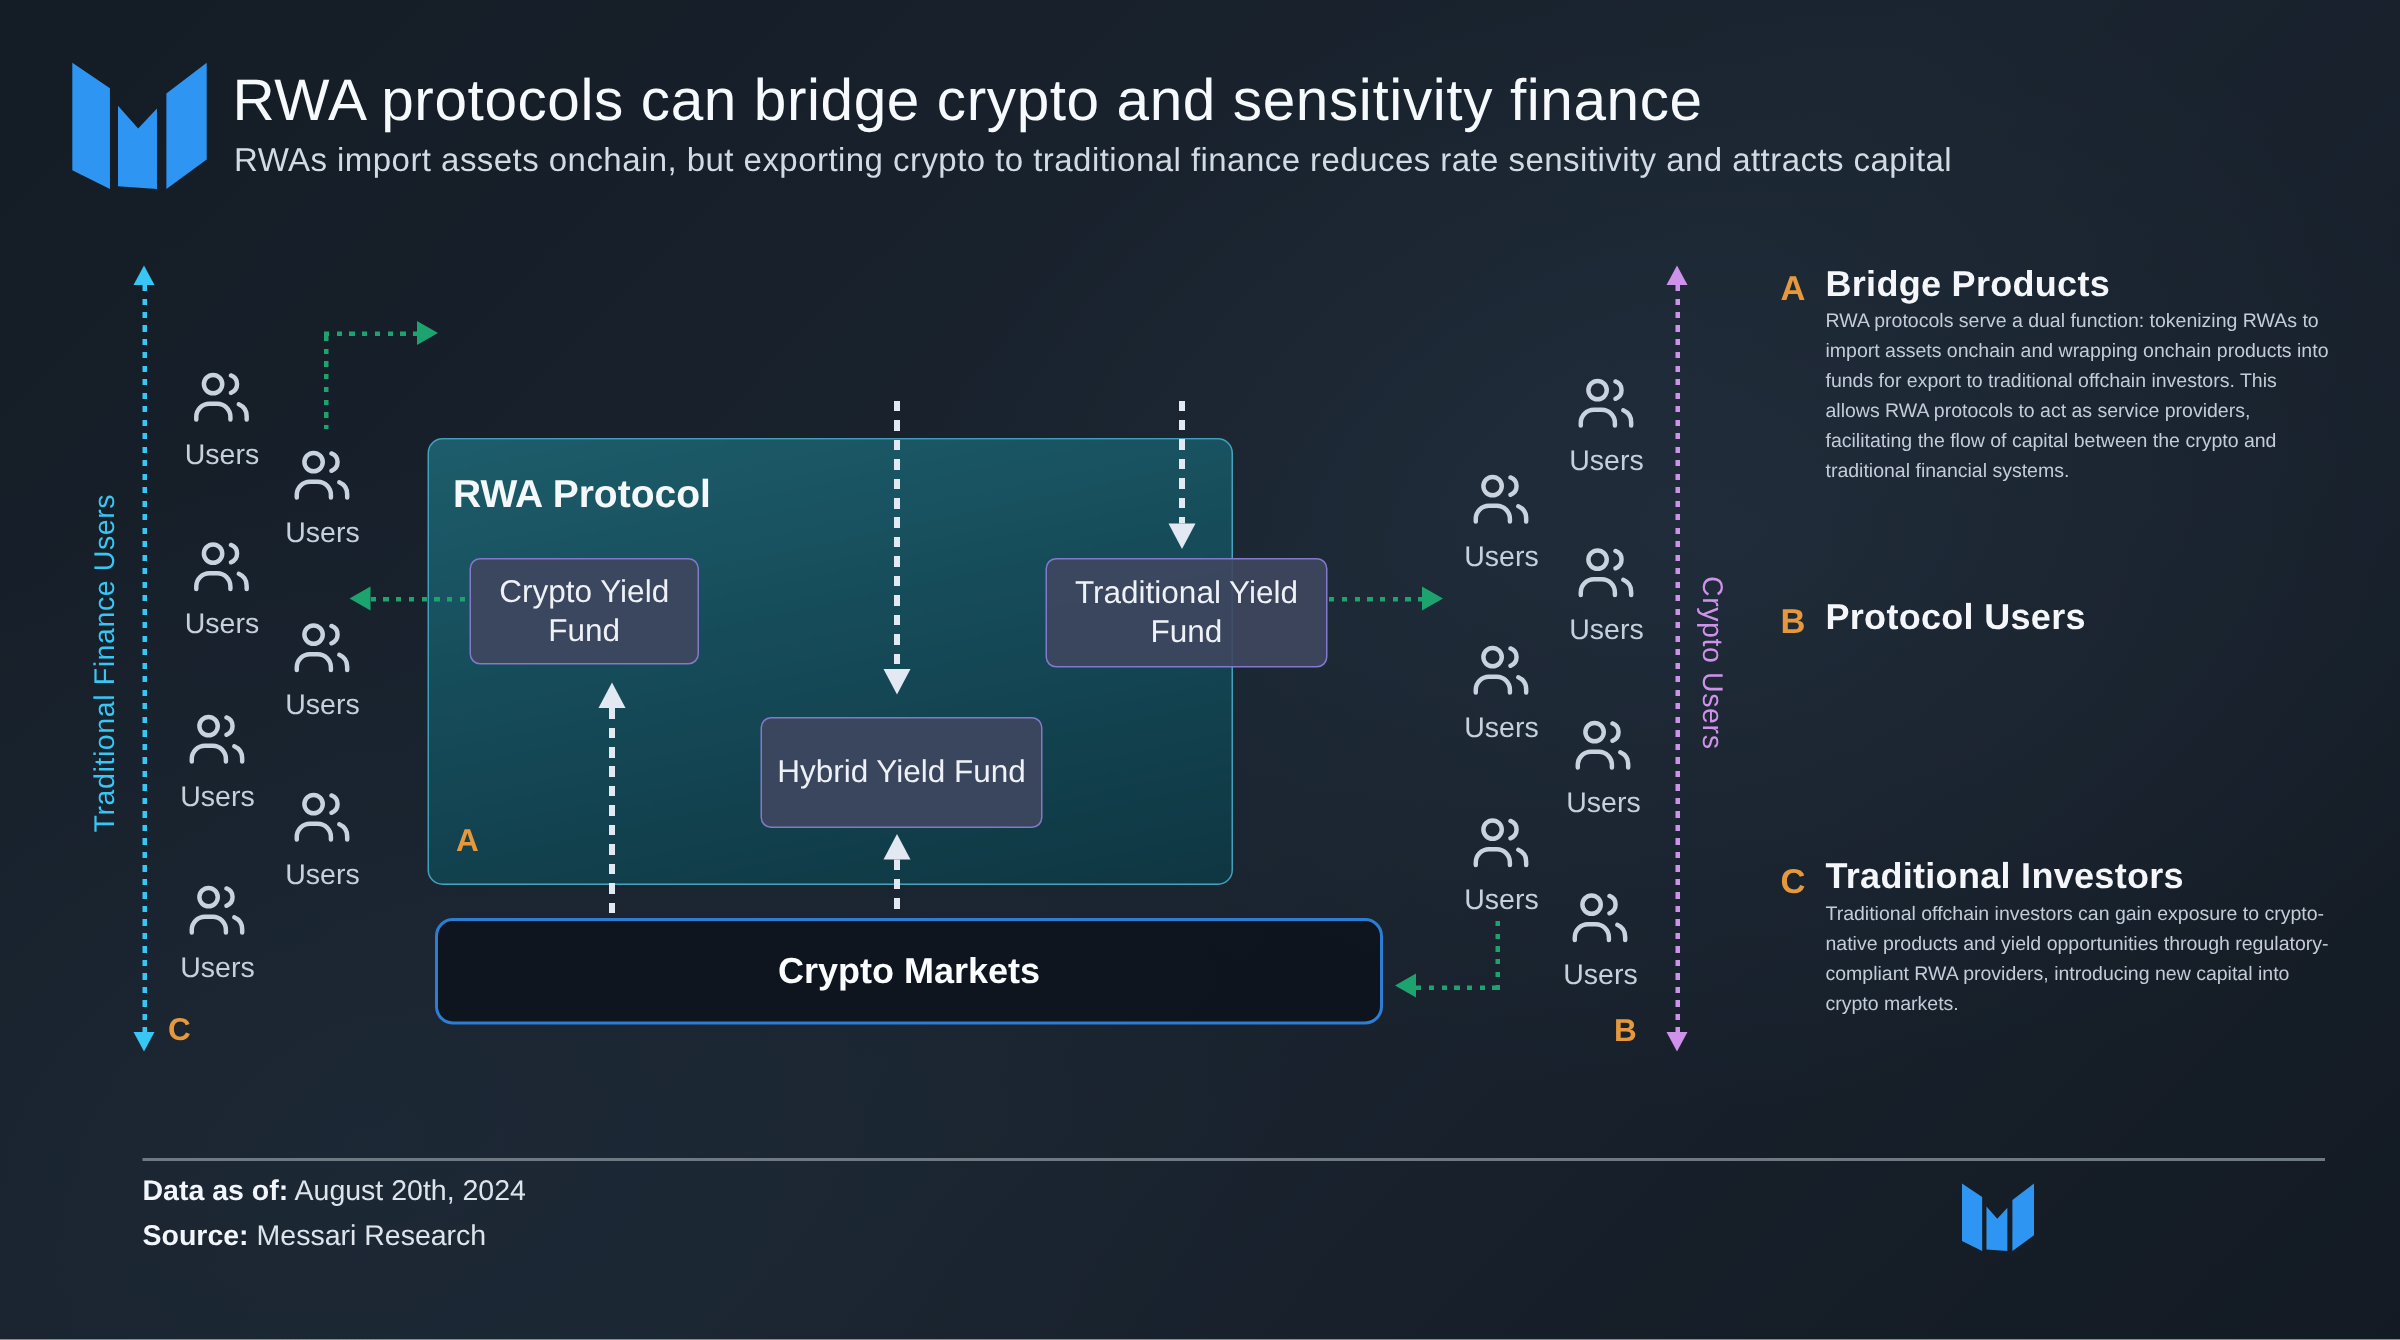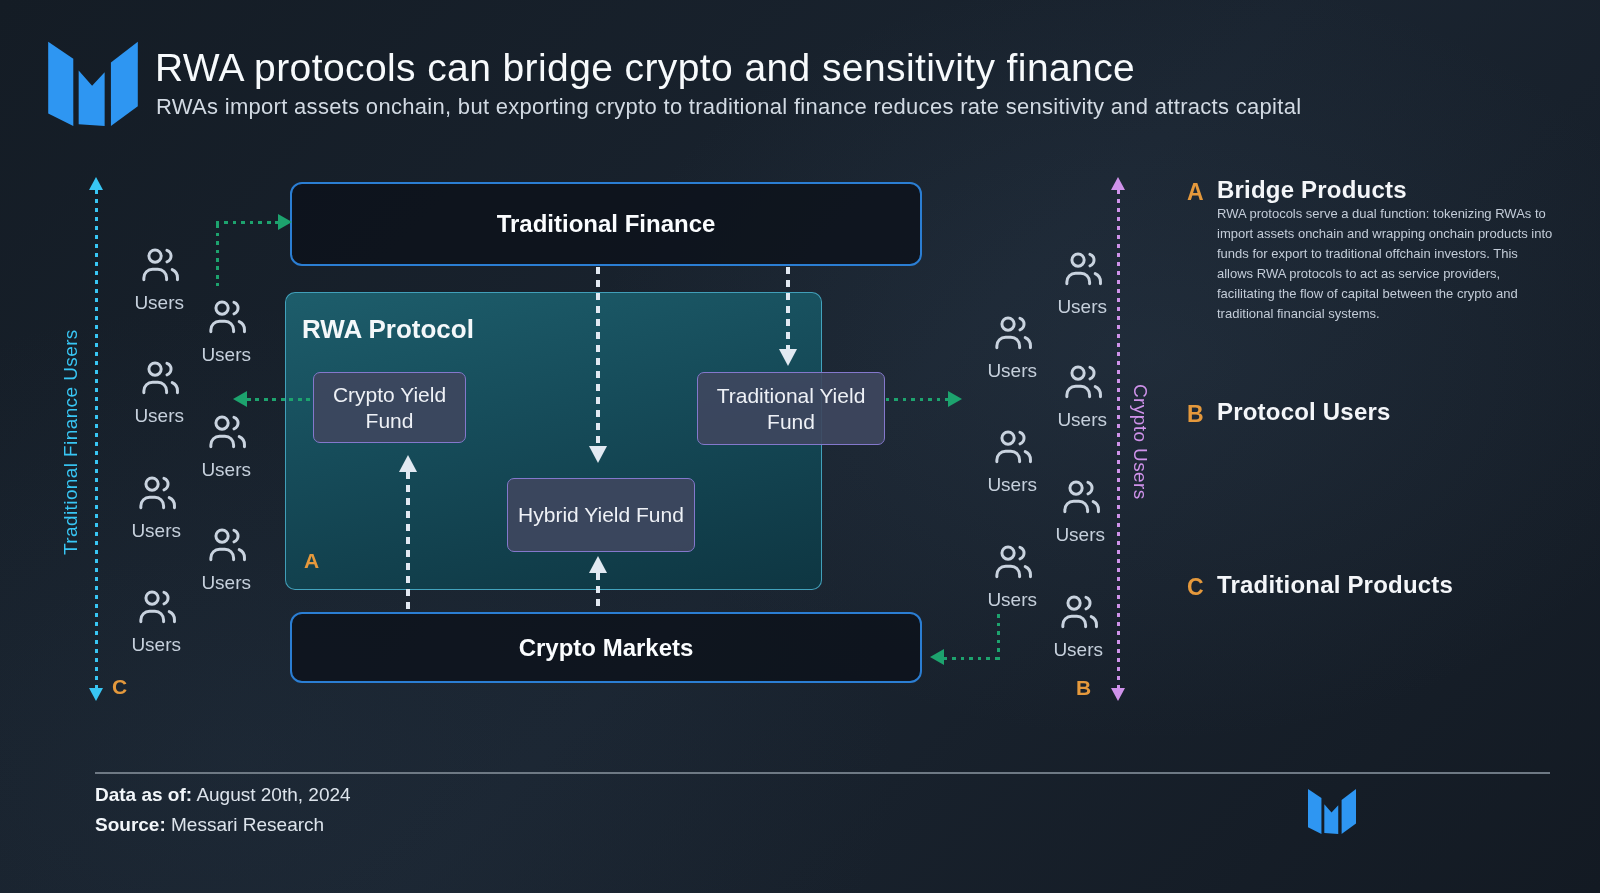--- a/index.html
+++ b/index.html
@@ -43,21 +43,21 @@
   .head-up-cyan    { width:0; height:0; border-left:7px solid transparent; border-right:7px solid transparent; border-bottom:13px solid var(--cyan,#38c6f4); }
   .head-down-cyan  { width:0; height:0; border-left:7px solid transparent; border-right:7px solid transparent; border-top:13px solid var(--cyan,#38c6f4); }
   .head-up-purple  { width:0; height:0; border-left:7px solid transparent; border-right:7px solid transparent; border-bottom:13px solid var(--orchid,#cf92ea); }
   .head-down-purple{ width:0; height:0; border-left:7px solid transparent; border-right:7px solid transparent; border-top:13px solid var(--orchid,#cf92ea); }
 
   .axis-label { writing-mode:vertical-rl; font-size:19px; letter-spacing:.4px; display:flex; align-items:center; justify-content:center; }
   .axis-label.flip { transform:rotate(180deg); }
   .axis-cyan { color:var(--cyan,#38c6f4); }
   .axis-purple { color:var(--orchid,#cf92ea); }
 
-  .user { width:72px; text-align:right; }
+  .user { width:72px; text-align:center; }
   .user .ulabel { font-size:19px; color:#c6d0dc; margin-top:2px; }
 
   
   .lg-letter { font-size:23px; font-weight:bold; color:var(--orange,#e5993c); }
   .lg-title  { font-size:24px; font-weight:bold; color:#f4f6f9; letter-spacing:.2px; }
   .lg-body   { font-size:13px; line-height:20px; color:#c3ccd8; width:336px; }
 
   
   .foot-line { height:2px; background:#6e7984; }
   .foot-text { font-size:19px; color:#dde4ec; }
@@ -82,23 +82,20 @@
   <div class="abs head-down-cyan" style="left:89px; top:688px;"></div>
   <div class="abs axis-label axis-cyan flip" style="left:57px; top:308px; height:268px; width:28px;">Traditional Finance Users</div>
   <div class="abs marker" style="left:112px; top:675px;">C</div>
 
   <div class="abs head-up-purple" style="left:1111px; top:177px;"></div>
   <div class="abs vdot-purple" style="left:1117px; top:190px; height:498px;"></div>
   <div class="abs head-down-purple" style="left:1111px; top:688px;"></div>
   <div class="abs axis-label axis-purple" style="left:1126px; top:372px; height:140px; width:28px;">Crypto Users</div>
   <div class="abs marker" style="left:1076px; top:676px;">B</div>
 
-  <div class="abs big-box" style="left:290px; top:182px; width:632px; height:84px;">
-    <span>Traditional Finance</span>
-  </div>
 
   <div class="abs rwa-box" style="left:285px; top:292px; width:537px; height:298px;">
     <div class="rwa-title">RWA Protocol</div>
     <div class="marker" style="position:absolute; left:18px; top:256px;">A</div>
   </div>
 
   <div class="abs fund-box" style="left:313px; top:372px; width:153px; height:71px;">
     <span>Crypto Yield Fund</span>
   </div>
   <div class="abs fund-box" style="left:507px; top:478px; width:188px; height:74px;">
@@ -226,21 +223,22 @@
     </div>
 
   <div class="abs lg-letter" style="left:1187px; top:179px;">A</div>
   <div class="abs lg-title" style="left:1217px; top:176px;">Bridge Products</div>
   <div class="abs lg-body" style="left:1217px; top:204px;">RWA protocols serve a dual function: tokenizing RWAs to import assets onchain and wrapping onchain products into funds for export to traditional offchain investors. This allows RWA protocols to act as service providers, facilitating the flow of capital between the crypto and traditional financial systems.</div>
 
   <div class="abs lg-letter" style="left:1187px; top:401px;">B</div>
   <div class="abs lg-title" style="left:1217px; top:398px;">Protocol Users</div>
 
   <div class="abs lg-letter" style="left:1187px; top:574px;">C</div>
-  <div class="abs lg-title" style="left:1217px; top:571px;">Traditional Products</div>
+  <div class="abs lg-title" style="left:1217px; top:571px;">Traditional Investors</div>
+  <div class="abs lg-body" style="left:1217px; top:599px;">Traditional offchain investors can gain exposure to crypto-native products and yield opportunities through regulatory-compliant RWA providers, introducing new capital into crypto markets.</div>
 
   <div class="abs foot-line" style="left:95px; top:772px; width:1455px;"></div>
   <div class="abs foot-text" style="left:95px; top:784px;">
     <b>Data as of:</b>
     <span>August 20th, 2024</span>
   </div>
   <div class="abs foot-text" style="left:95px; top:814px;">
     <b>Source:</b>
     <span>Messari Research</span>
   </div>

